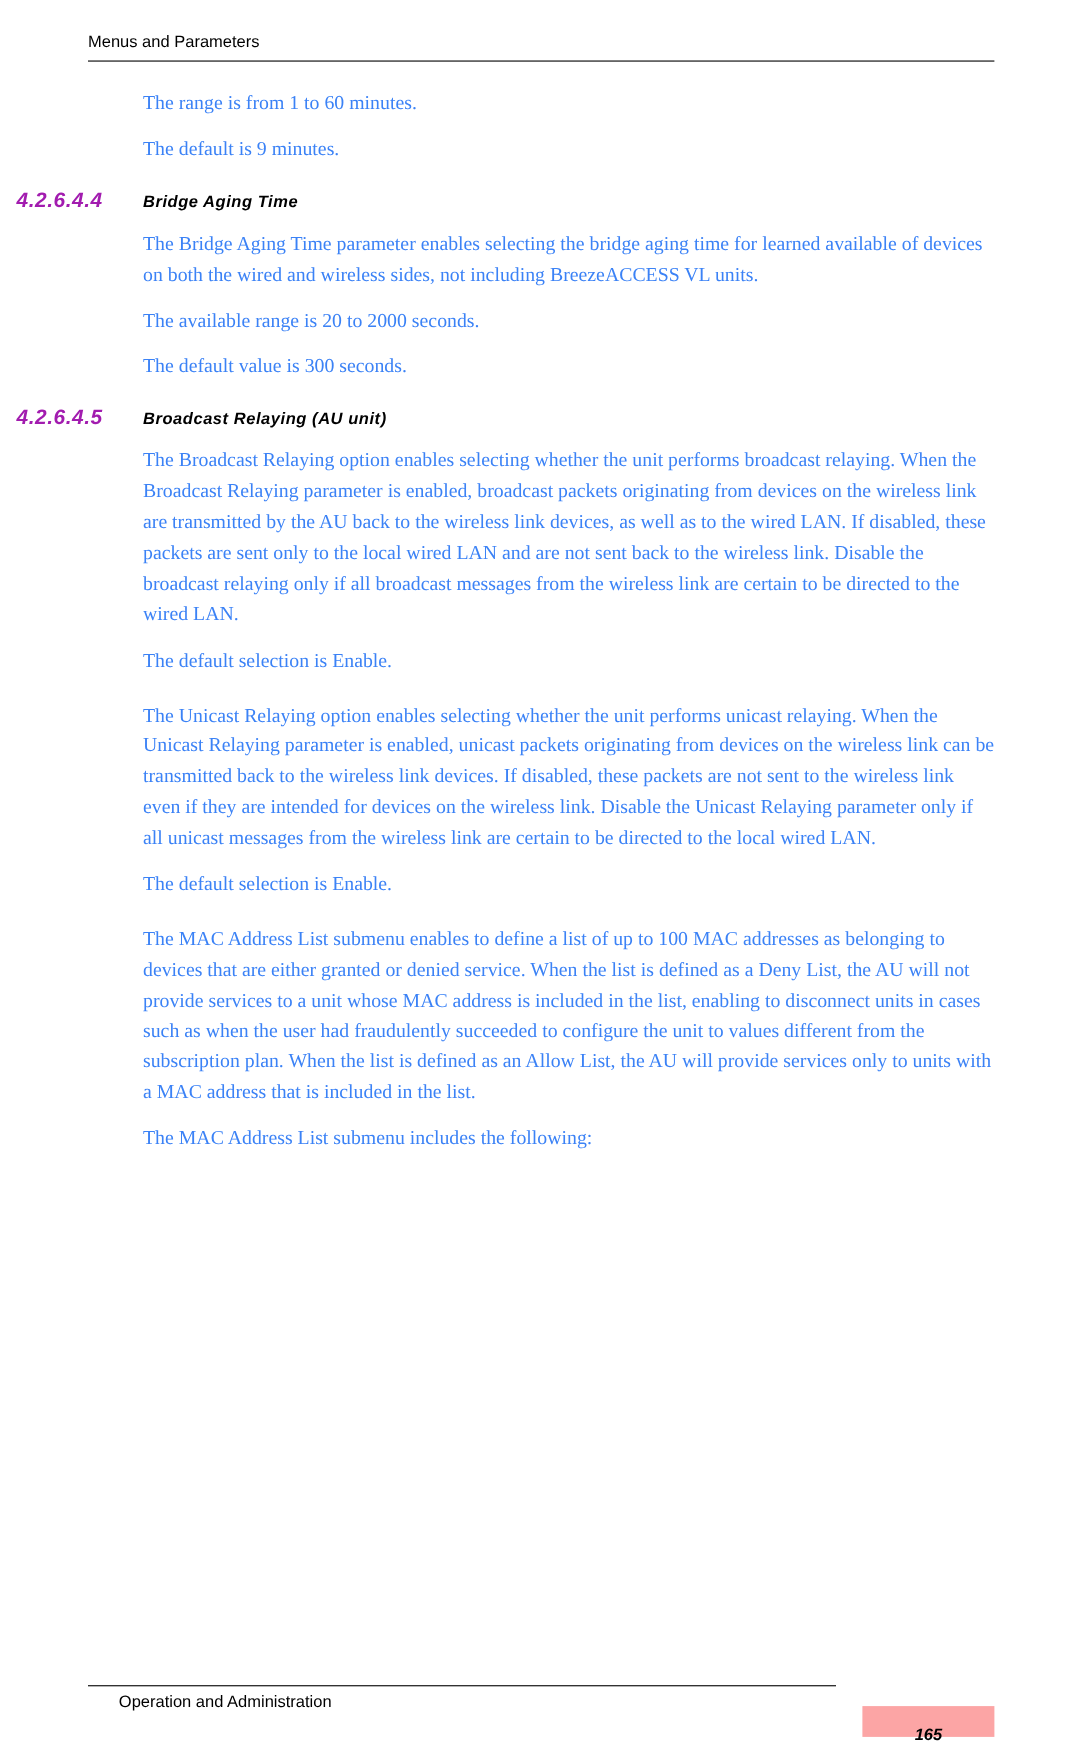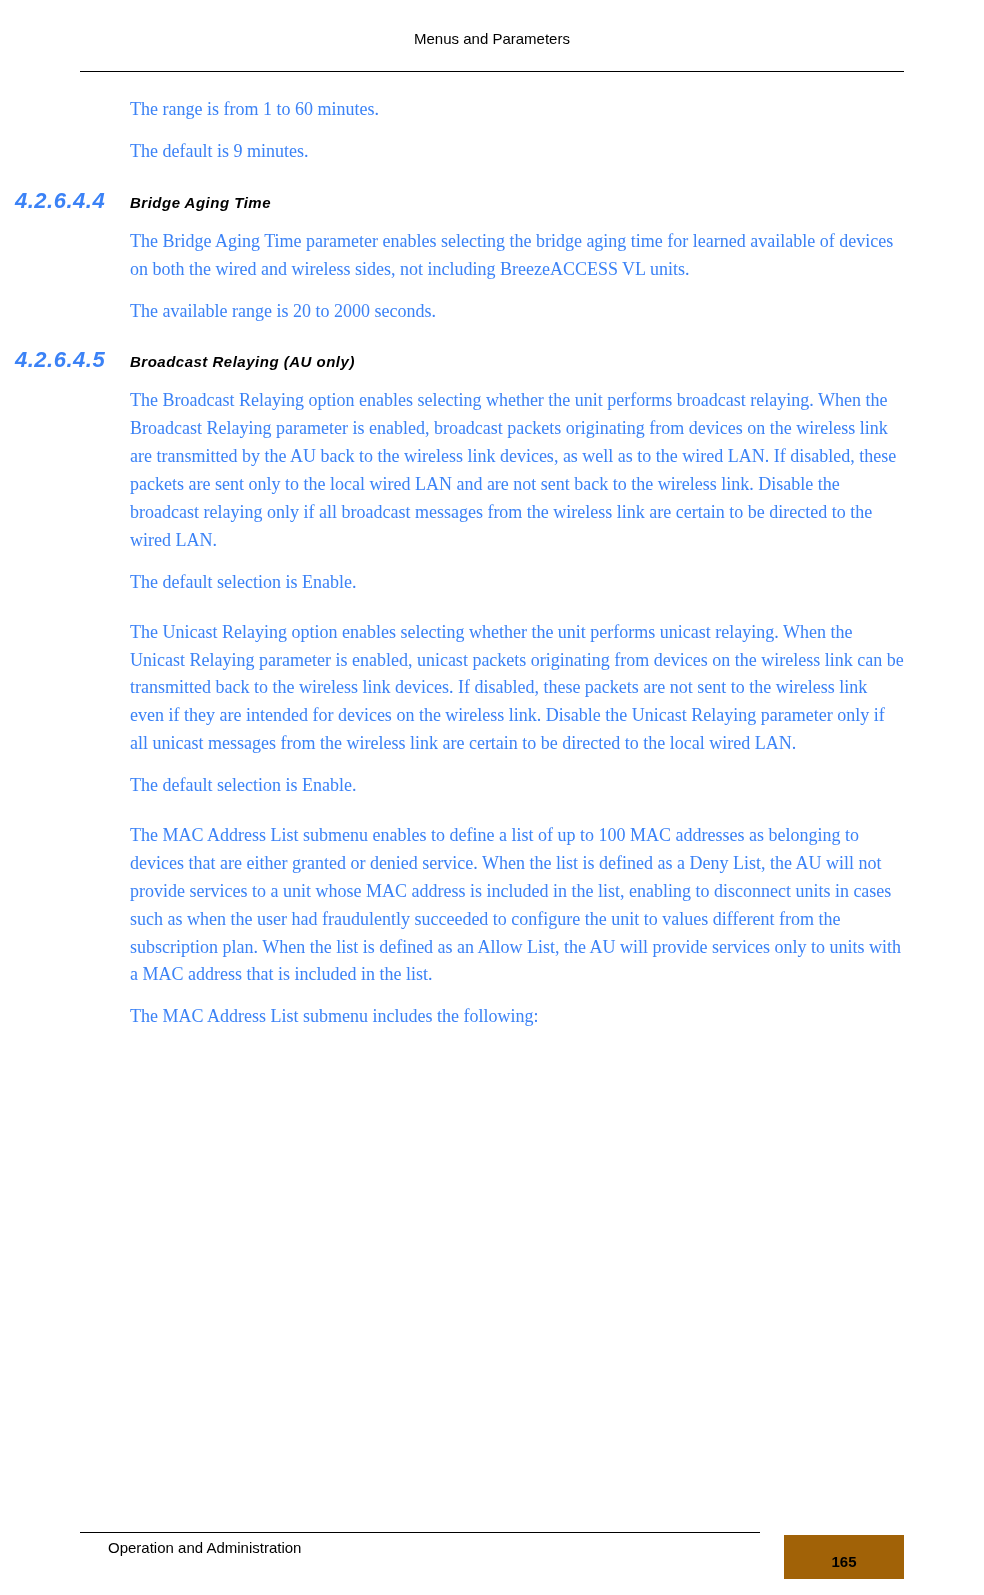--- a/index.html
+++ b/index.html
@@ -10,25 +10,25 @@
     color: #000;
   }
   .page {
     width: 984px;
     height: 1595px;
     position: relative;
     box-sizing: border-box;
     padding: 30px 80px 0 80px;
   }
   .header-right {
-    text-align: center;
+    text-align: left;
     font-family: Arial, Helvetica, sans-serif;
     font-size: 15px;
     color: #000;
-    margin-bottom: 24px;
+    margin-bottom: 8px;
   }
   .header-rule {
     border: none;
     border-top: 1px solid #000;
     margin: 0 0 24px 0;
   }
   .content {
     padding-left: 50px;
   }
   .body-para {
@@ -42,24 +42,24 @@
   }
   .sec-heading {
     display: flex;
     align-items: baseline;
     margin: 0 0 14px -115px;
   }
   .sec-num {
     width: 115px;
     flex: 0 0 115px;
     font-family: Verdana, Geneva, sans-serif;
-    font-size: 22px;
+    font-size: 19px;
     font-style: italic;
     font-weight: bold;
-    color: #3b82f6;
+    color: #a21caf;
     letter-spacing: 0.5px;
   }
   .sec-title {
     font-family: Verdana, Geneva, sans-serif;
     font-size: 15px;
     font-style: italic;
     font-weight: bold;
     color: #000000;
     letter-spacing: 0.5px;
   }
@@ -78,23 +78,24 @@
   .footer-left {
     font-family: Arial, Helvetica, sans-serif;
     font-size: 15px;
     margin-left: 28px;
   }
   .page-num-box {
     position: absolute;
     right: 0;
     bottom: -22px;
     width: 120px;
-    height: 44px;
-    background: #a16207;
+    height: 28px;
+    background: #fca5a5;
     text-align: center;
+    font-style: italic;
   }
   .page-num-box .num {
     font-family: Arial, Helvetica, sans-serif;
     font-weight: bold;
     font-size: 15px;
     display: inline-block;
     margin-top: 18px;
   }
 </style>
 </head>
@@ -110,26 +111,27 @@
     <p class="body-para">The range is from 1 to 60 minutes.</p>
     <p class="body-para">The default is 9 minutes.</p>
 
     <div class="section">
       <div class="sec-heading">
         <span class="sec-num">4.2.6.4.4</span>
         <span class="sec-title">Bridge Aging Time</span>
       </div>
       <p class="body-para">The Bridge Aging Time parameter enables selecting the bridge aging time for learned available of devices on both the wired and wireless sides, not including BreezeACCESS VL units.</p>
       <p class="body-para">The available range is 20 to 2000 seconds.</p>
+      <p class="body-para">The default value is 300 seconds.</p>
     </div>
 
     <div class="section">
       <div class="sec-heading">
         <span class="sec-num">4.2.6.4.5</span>
-        <span class="sec-title">Broadcast Relaying (AU only)</span>
+        <span class="sec-title">Broadcast Relaying (AU unit)</span>
       </div>
       <p class="body-para">The Broadcast Relaying option enables selecting whether the unit performs broadcast relaying. When the Broadcast Relaying parameter is enabled, broadcast packets originating from devices on the wireless link are transmitted by the AU back to the wireless link devices, as well as to the wired LAN. If disabled, these packets are sent only to the local wired LAN and are not sent back to the wireless link. Disable the broadcast relaying only if all broadcast messages from the wireless link are certain to be directed to the wired LAN.</p>
       <p class="body-para">The default selection is Enable.</p>
     </div>
 
     <div class="section">
       <p class="body-para">The Unicast Relaying option enables selecting whether the unit performs unicast relaying. When the Unicast Relaying parameter is enabled, unicast packets originating from devices on the wireless link can be transmitted back to the wireless link devices. If disabled, these packets are not sent to the wireless link even if they are intended for devices on the wireless link. Disable the Unicast Relaying parameter only if all unicast messages from the wireless link are certain to be directed to the local wired LAN.</p>
       <p class="body-para">The default selection is Enable.</p>
     </div>
 

